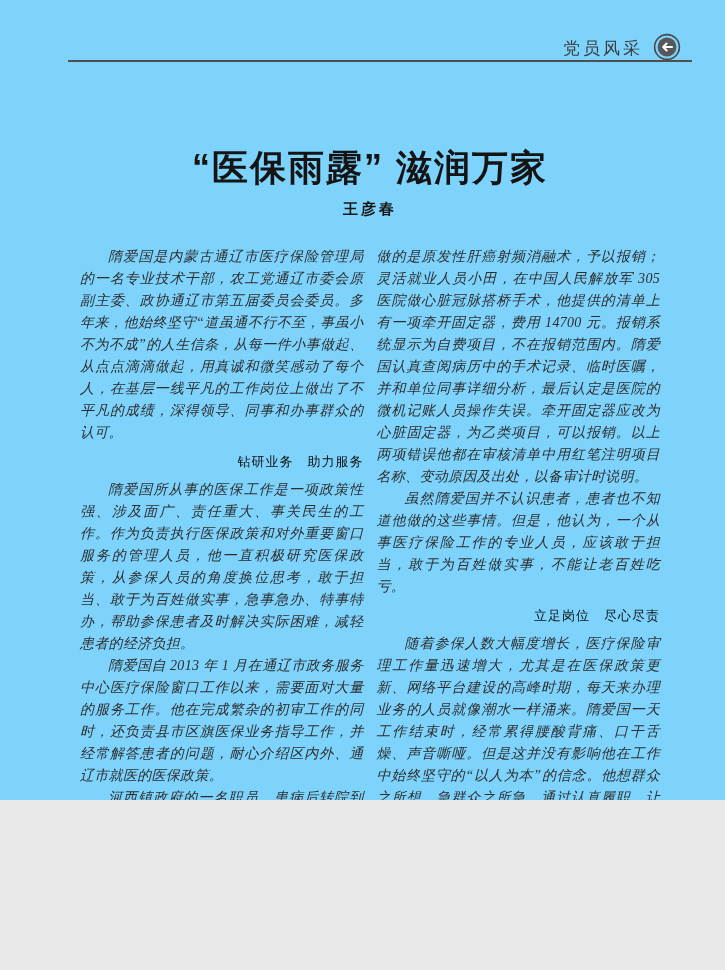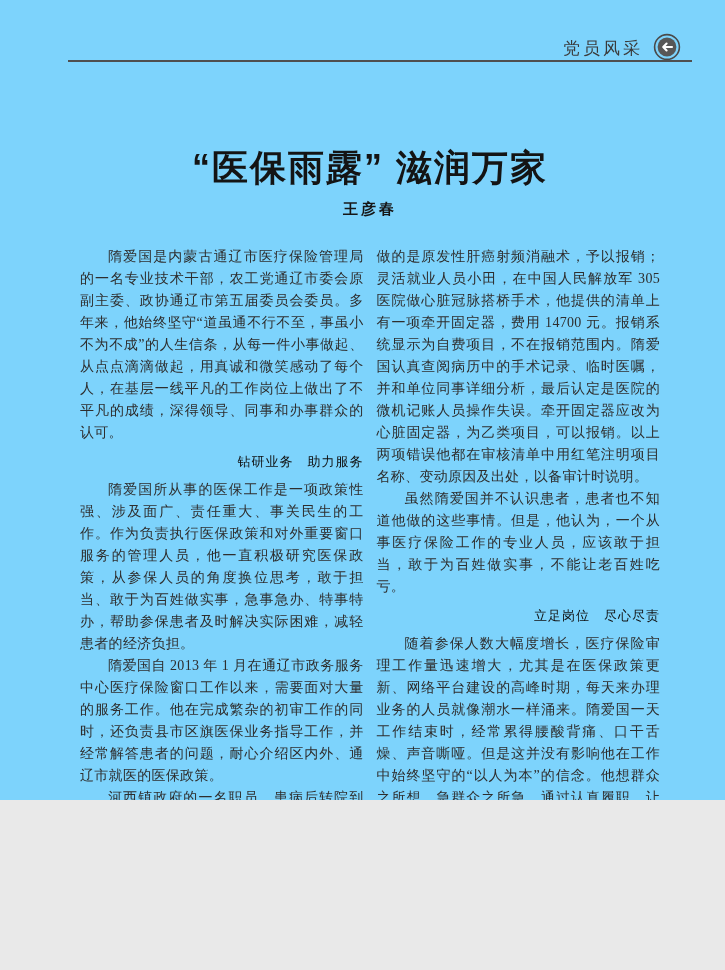--- a/index.html
+++ b/index.html
@@ -29,21 +29,21 @@
   .author{
     margin-top:11px;text-align:center;
     font-family:"Liberation Sans","DejaVu Sans",sans-serif;
     font-weight:bold;font-size:15px;color:#161616;letter-spacing:3px;
   }
   
   .columns{margin-top:27px;display:flex;gap:13px;}
   .col{flex:1;min-width:0;}
   .para{
     margin:0;font-size:14px;line-height:22px;color:#2e2e2e;
-    text-align:justify;text-indent:2em;letter-spacing:0.3px;
+    text-align:justify;text-indent:2em;letter-spacing:0.3px;font-style:italic;
   }
   .no-indent{text-indent:0;}
   .col-heading{
     margin:9px 0 8px;text-align:right;
     font-size:13px;font-weight:normal;color:#101010;letter-spacing:1px;
   }
   
   .footer-rule{position:absolute;top:918px;left:68px;width:592px;height:2px;background:#4f4f4f;}
   .footer-meta{position:absolute;top:896px;right:65px;display:flex;align-items:flex-start;gap:6px;z-index:2;}
   .issue{font-family:"Liberation Sans","DejaVu Sans",sans-serif;font-size:14.5px;color:#1d1d1d;padding-top:3px;}

